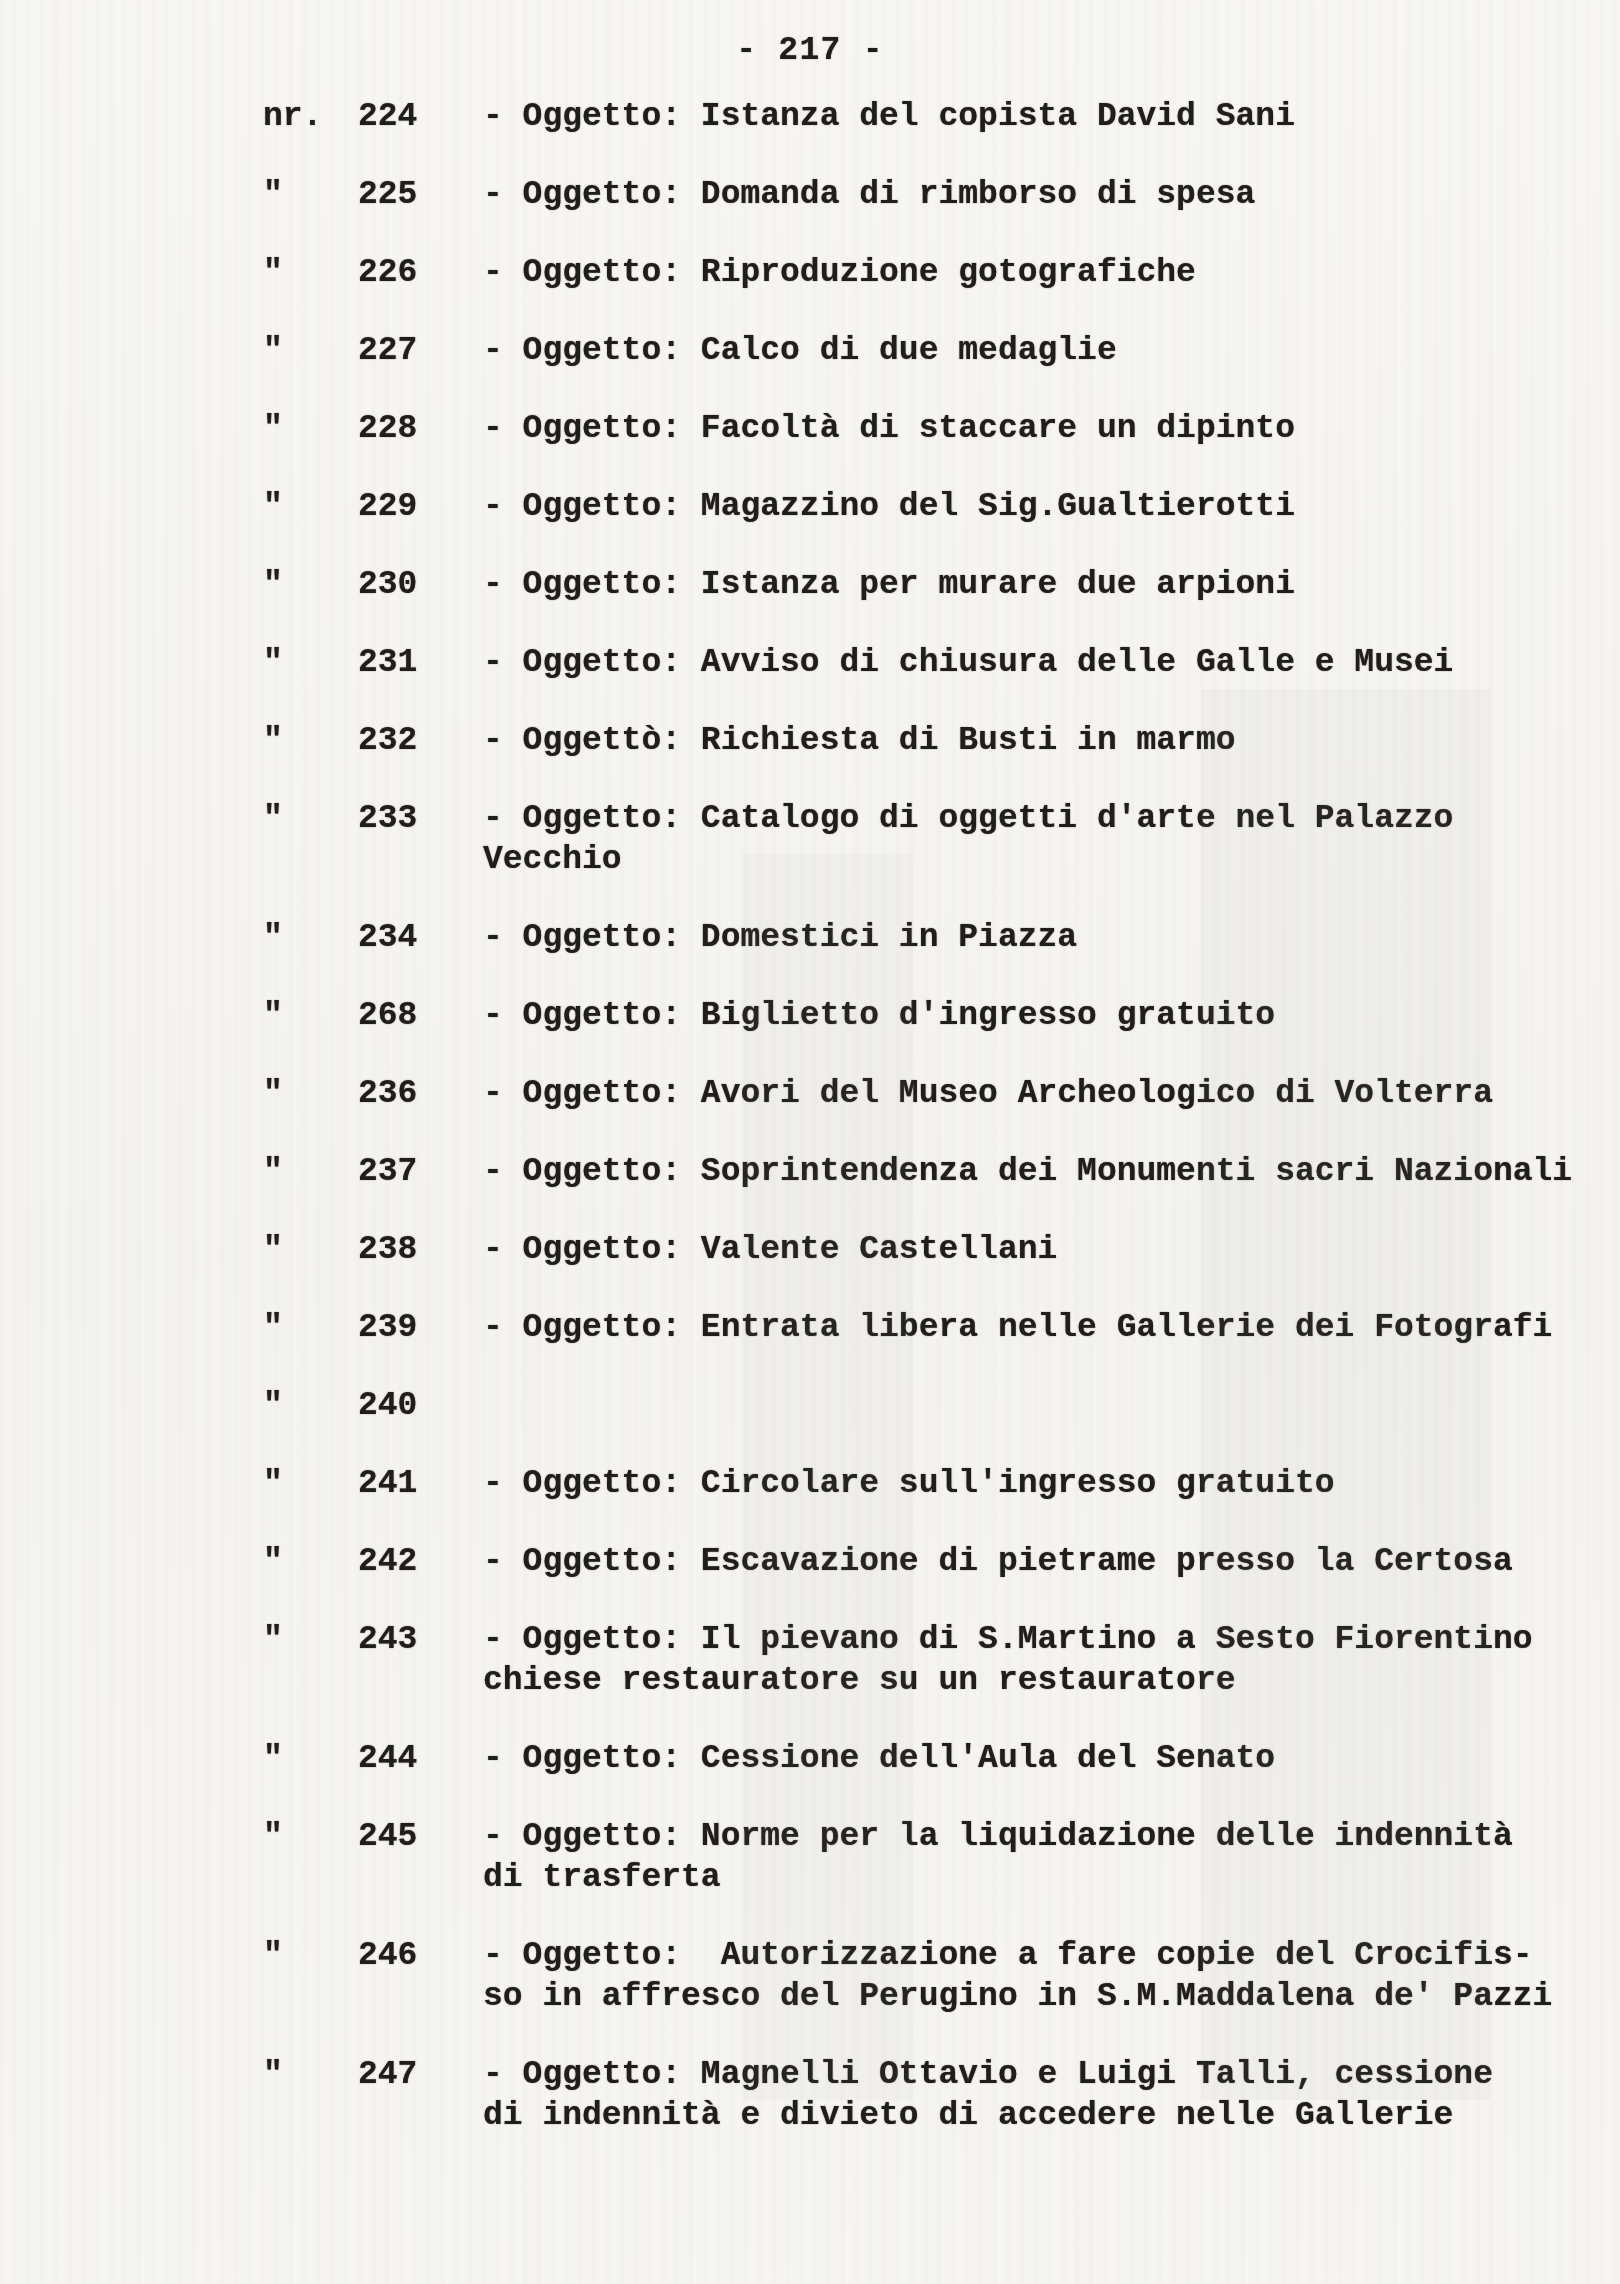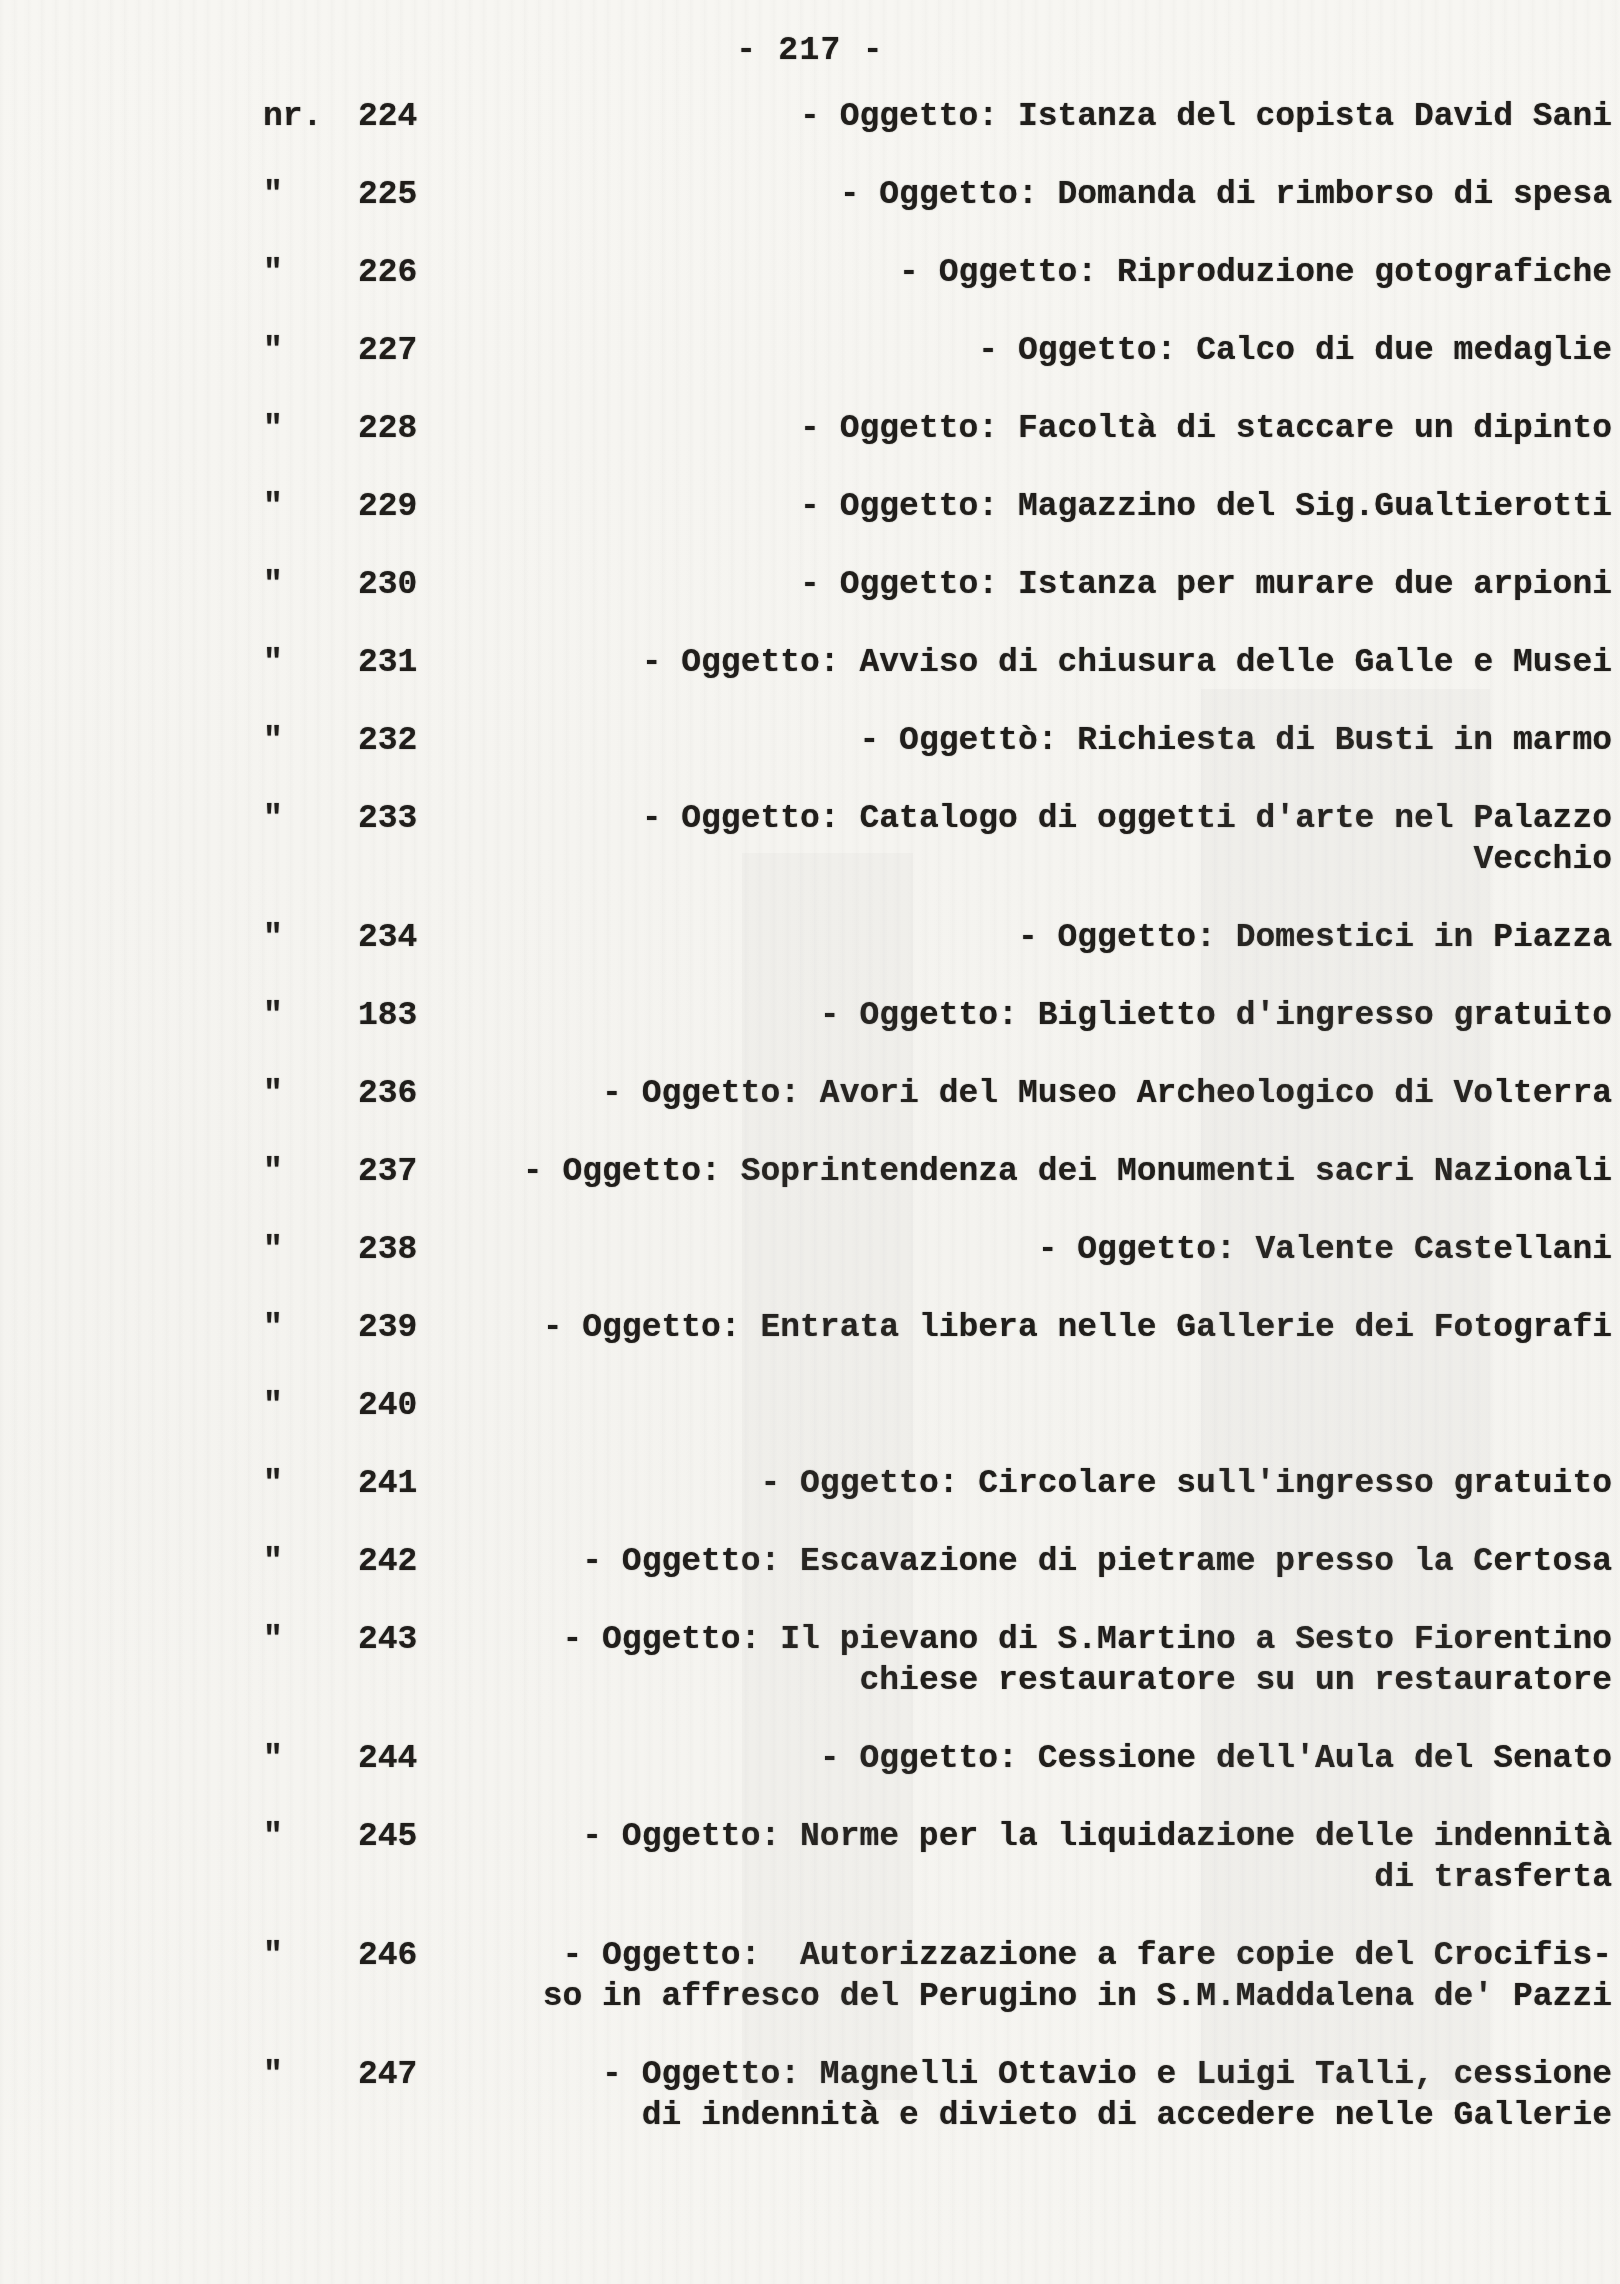--- a/index.html
+++ b/index.html
@@ -75,21 +75,20 @@
     white-space: pre;
   }
   .col-num {
     width: 125px;
     flex: 0 0 125px;
     white-space: pre;
   }
   .col-body {
     flex: 1 1 auto;
     max-width: 1129px;
-    text-align: right;
   }
   .line1, .line2 {
     white-space: pre-wrap;
   }
 </style>
 </head>
 <body>
 
 <div class="sheet">
   <div class="scan-band"></div>
@@ -183,21 +182,21 @@
     <div class="row">
       <div class="col-prefix ink">"</div>
       <div class="col-num ink">234</div>
       <div class="col-body">
           <div class="line1 ink">- Oggetto: Domestici in Piazza</div>
         </div>
     </div>
 
     <div class="row">
       <div class="col-prefix ink">"</div>
-      <div class="col-num ink">183</div>
+      <div class="col-num ink">268</div>
       <div class="col-body">
           <div class="line1 ink">- Oggetto: Biglietto d'ingresso gratuito</div>
         </div>
     </div>
 
     <div class="row">
       <div class="col-prefix ink">"</div>
       <div class="col-num ink">236</div>
       <div class="col-body">
           <div class="line1 ink">- Oggetto: Avori del Museo Archeologico di Volterra</div>

